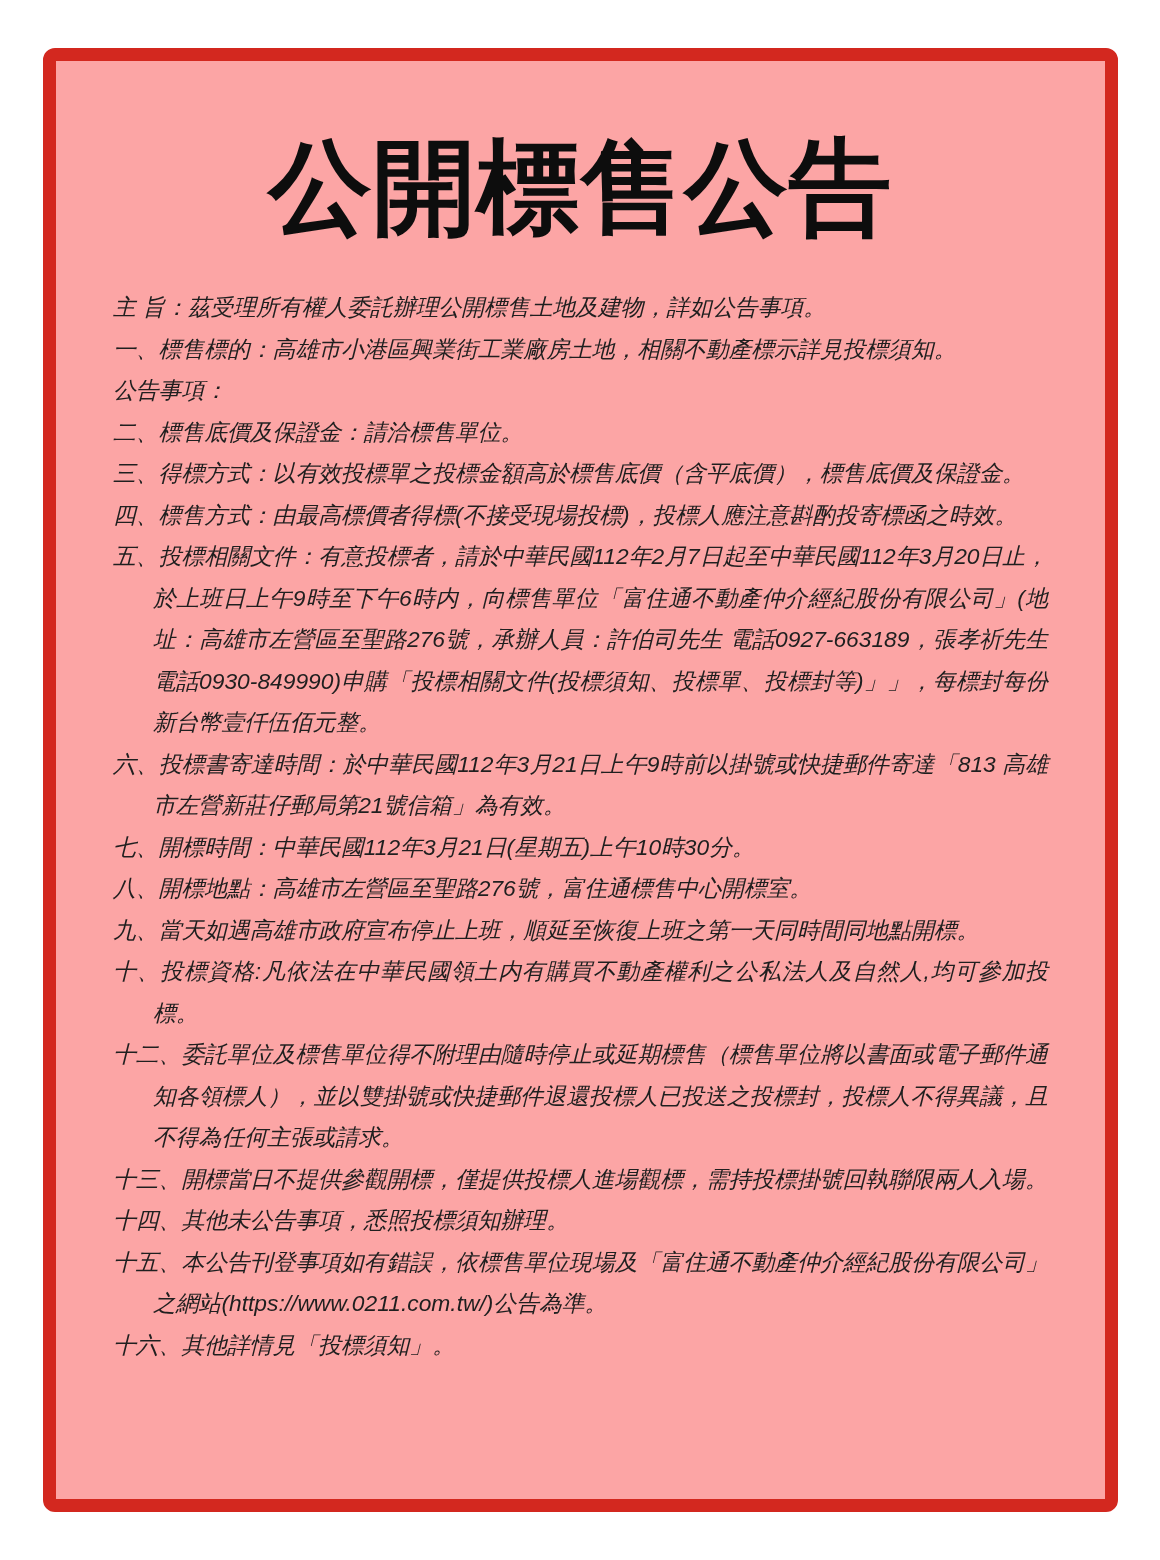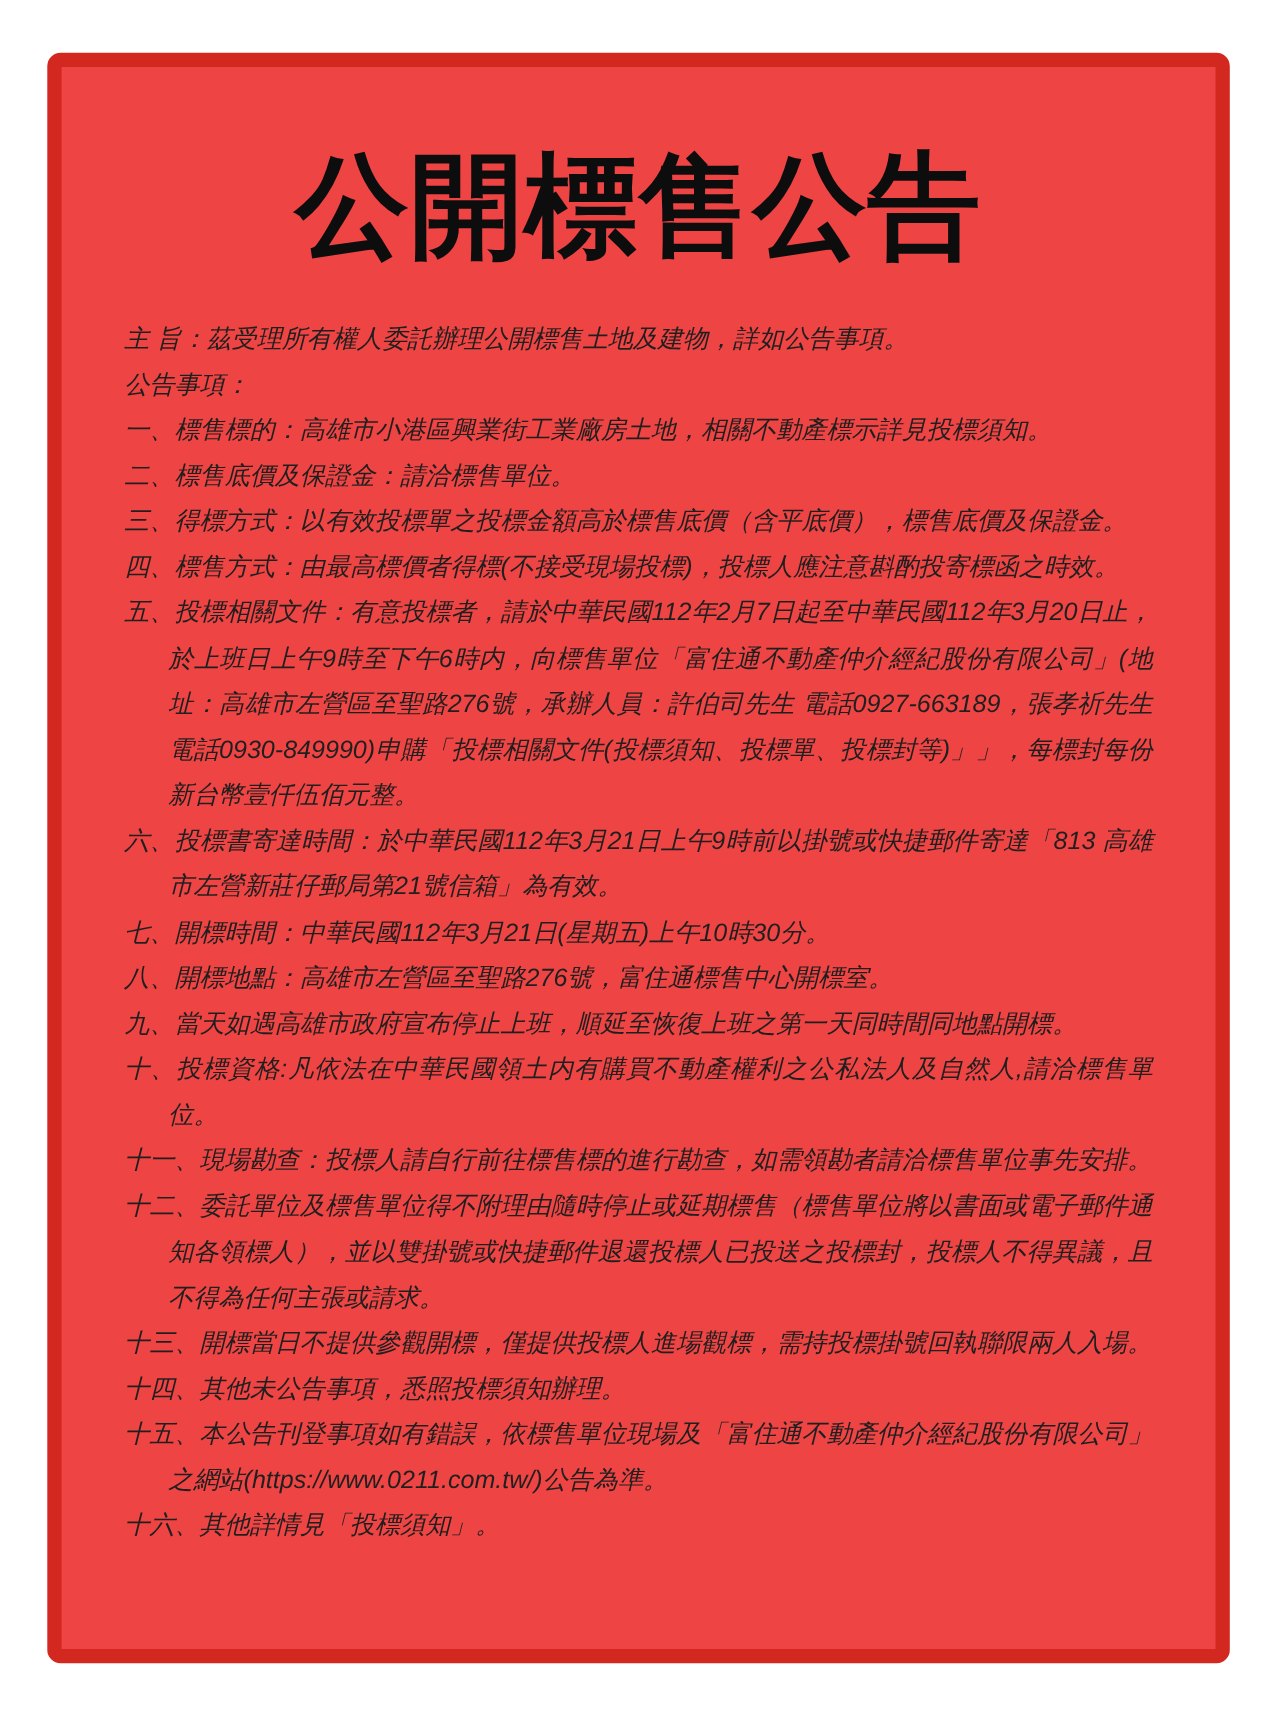--- a/index.html
+++ b/index.html
@@ -17,21 +17,21 @@
   }
   .frame {
     position: absolute;
     left: 43px;
     top: 48px;
     width: 1075px;
     height: 1464px;
     border: 13px solid #d3281f;
     border-radius: 12px;
     box-sizing: border-box;
-    background: #ef4444;
+    background: #fca5a5;
   }
   .title {
     margin: 74px 0 0 0;
     text-align: center;
     font-size: 103px;
     line-height: 106px;
     font-weight: 900;
     letter-spacing: 1px;
     color: #0d0d0d;
   }
@@ -52,32 +52,31 @@
   }
 </style>
 </head>
 <body>
 
 <div class="page">
   <div class="frame">
     <h1 class="title">公開標售公告</h1>
     <div class="body">
       <p class="line">主 旨：茲受理所有權人委託辦理公開標售土地及建物，詳如公告事項。</p>
+      <p class="line item">一、標售標的：高雄市小港區興業街工業廠房土地，相關不動產標示詳見投標須知。</p>
       <p class="line">公告事項：</p>
-      <p class="line item">一、標售標的：高雄市小港區興業街工業廠房土地，相關不動產標示詳見投標須知。</p>
       <p class="line item">二、標售底價及保證金：請洽標售單位。</p>
       <p class="line item">三、得標方式：以有效投標單之投標金額高於標售底價（含平底價），標售底價及保證金。</p>
       <p class="line item">四、標售方式：由最高標價者得標(不接受現場投標)，投標人應注意斟酌投寄標函之時效。</p>
       <p class="line item">五、投標相關文件：有意投標者，請於中華民國112年2月7日起至中華民國112年3月20日止，於上班日上午9時至下午6時内，向標售單位「富住通不動產仲介經紀股份有限公司」(地址：高雄市左營區至聖路276號，承辦人員：許伯司先生 電話0927-663189，張孝祈先生 電話0930-849990)申購「投標相關文件(投標須知、投標單、投標封等)」」，每標封每份新台幣壹仟伍佰元整。</p>
       <p class="line item">六、投標書寄達時間：於中華民國112年3月21日上午9時前以掛號或快捷郵件寄達「813 高雄市左營新莊仔郵局第21號信箱」為有效。</p>
       <p class="line item">七、開標時間：中華民國112年3月21日(星期五)上午10時30分。</p>
       <p class="line item">八、開標地點：高雄市左營區至聖路276號，富住通標售中心開標室。</p>
       <p class="line item">九、當天如遇高雄市政府宣布停止上班，順延至恢復上班之第一天同時間同地點開標。</p>
-      <p class="line item">十、投標資格:凡依法在中華民國領土内有購買不動產權利之公私法人及自然人,請洽標售單位。</p>
-      <p class="line item">十一、現場勘查：投標人請自行前往標售標的進行勘查，如需領勘者請洽標售單位事先安排。</p>
+      <p class="line item">十、投標資格:凡依法在中華民國領土内有購買不動產權利之公私法人及自然人,均可參加投標。</p>
       <p class="line item">十二、委託單位及標售單位得不附理由隨時停止或延期標售（標售單位將以書面或電子郵件通知各領標人），並以雙掛號或快捷郵件退還投標人已投送之投標封，投標人不得異議，且不得為任何主張或請求。</p>
       <p class="line item">十三、開標當日不提供參觀開標，僅提供投標人進場觀標，需持投標掛號回執聯限兩人入場。</p>
       <p class="line item">十四、其他未公告事項，悉照投標須知辦理。</p>
       <p class="line item">十五、本公告刊登事項如有錯誤，依標售單位現場及「富住通不動產仲介經紀股份有限公司」之網站(https://www.0211.com.tw/)公告為準。</p>
       <p class="line item">十六、其他詳情見「投標須知」。</p>
     </div>
   </div>
 </div>
 
 </body></html>

